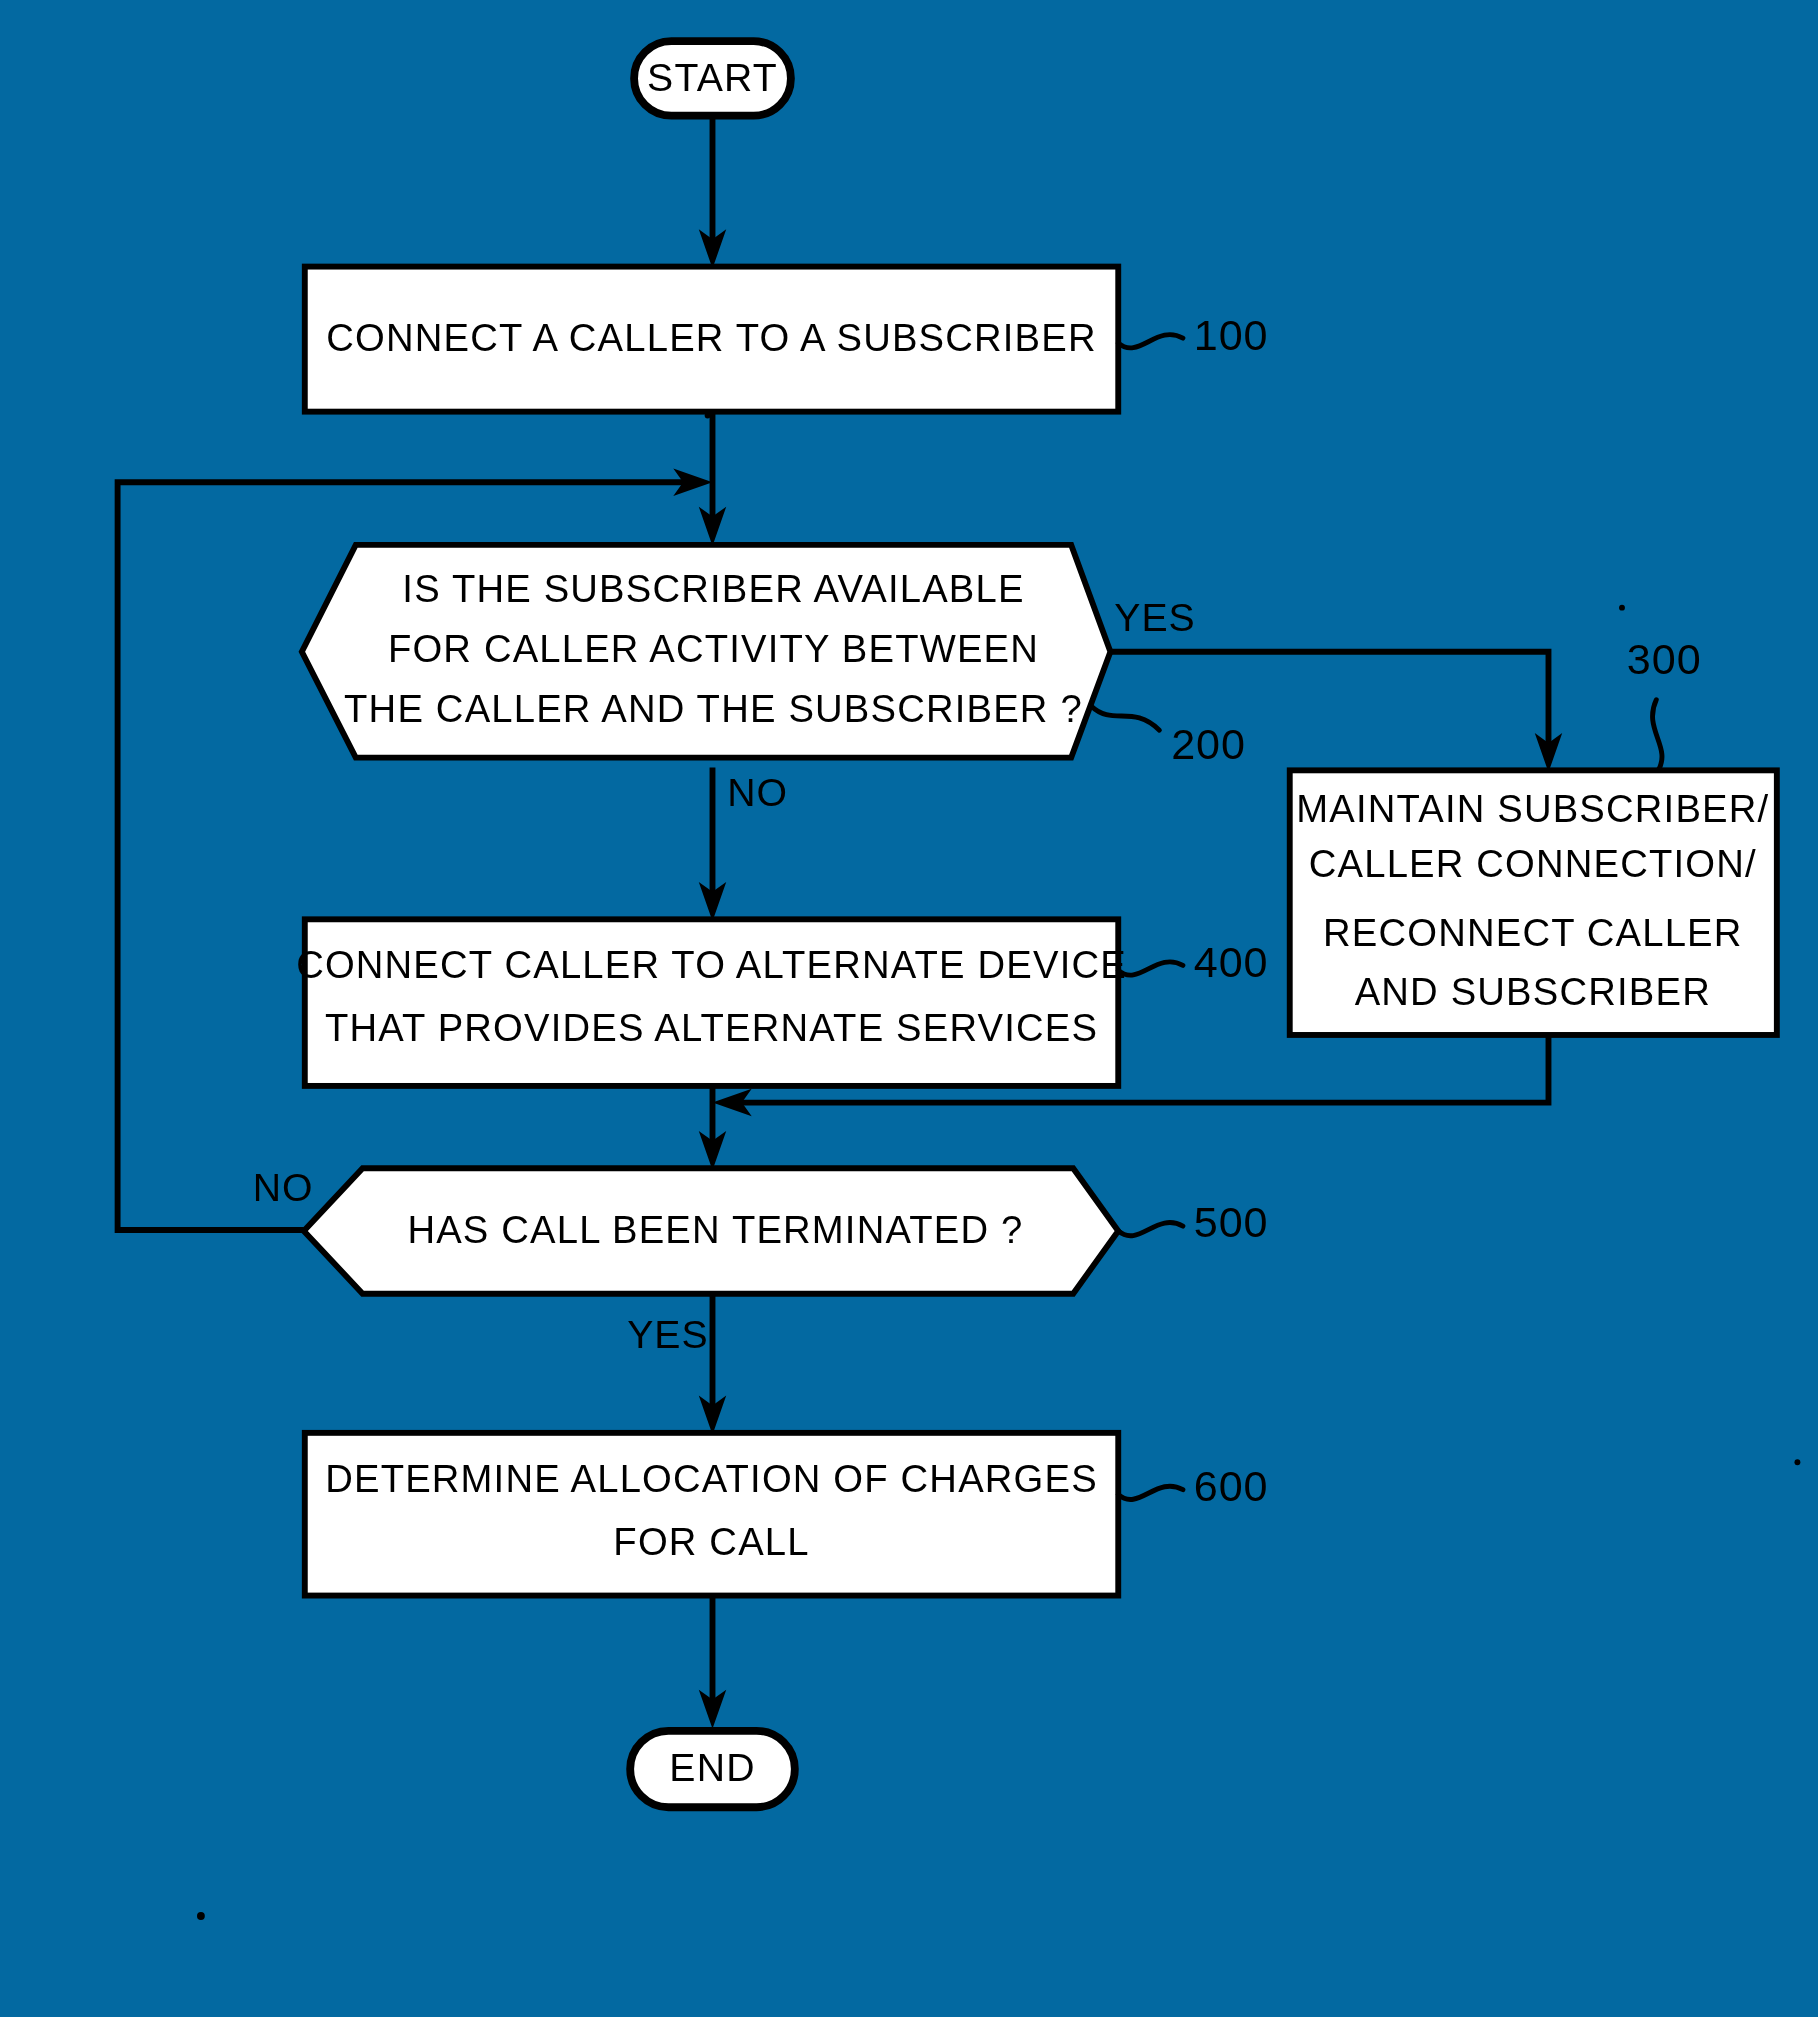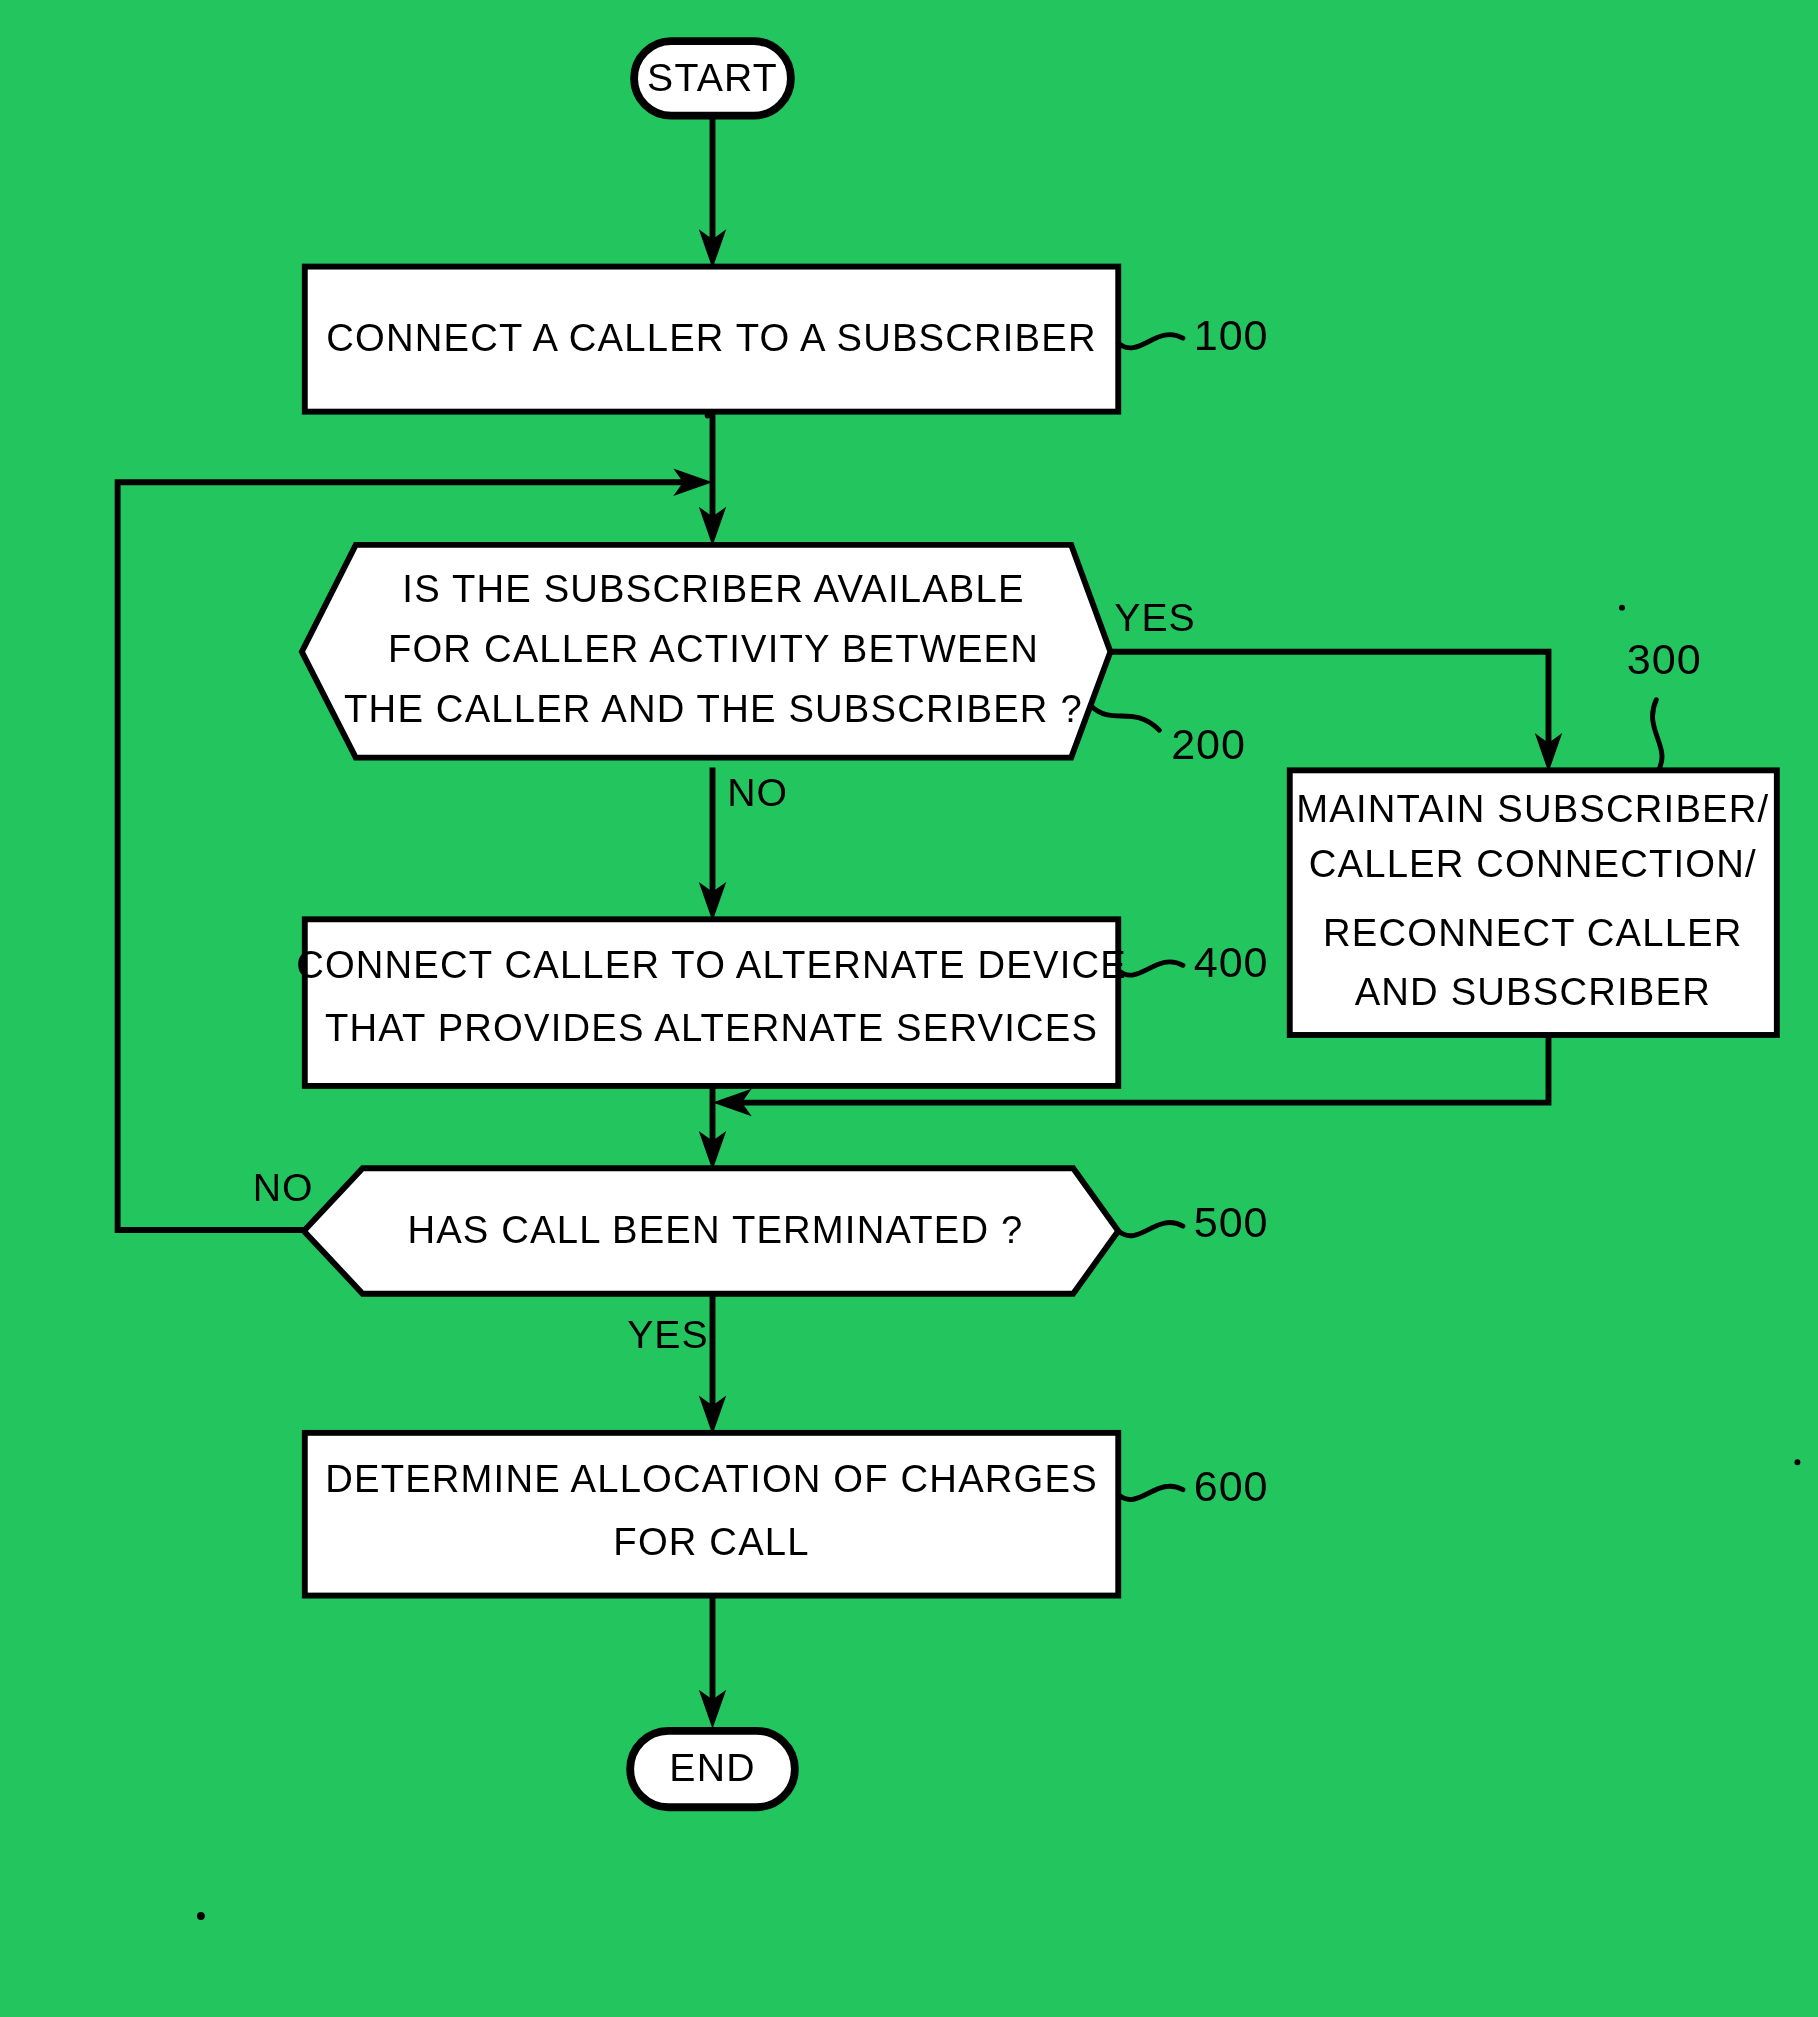--- a/index.html
+++ b/index.html
@@ -8,21 +8,21 @@
     padding: 0;
     background: #ffffff;
   }
   body {
     font-family: "Liberation Sans", sans-serif;
   }
   #page {
     position: relative;
     width: 1818px;
     height: 2017px;
-    background: #22c55e;
+    background: #0369a1;
     overflow: hidden;
   }
   #fig-svg {
     position: absolute;
     left: 0;
     top: 0;
     width: 1818px;
     height: 2017px;
   }
   

